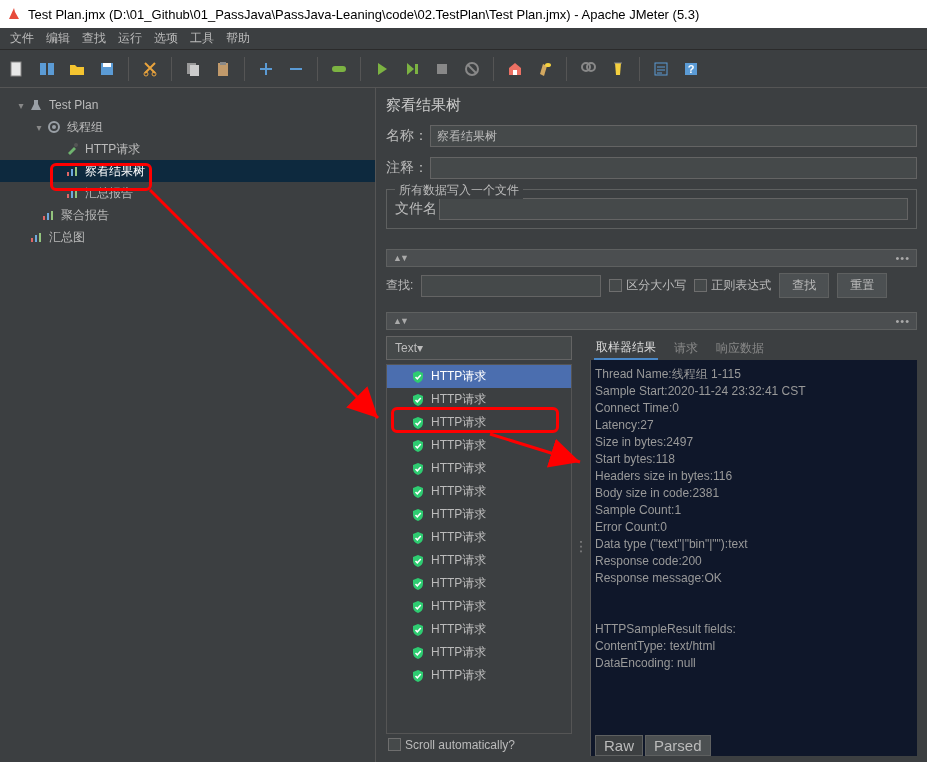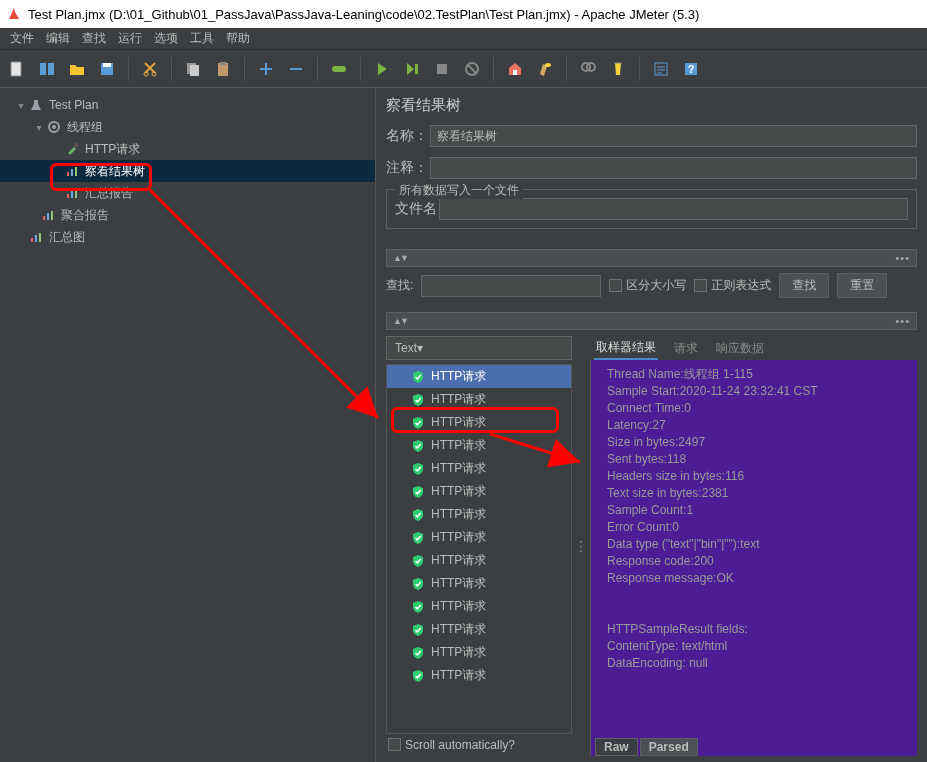--- a/index.html
+++ b/index.html
@@ -36,24 +36,24 @@
 .dropdown { background: #45494a; border: 1px solid #646464; height: 24px; display: flex; align-items: center; justify-content: flex-start; padding: 0 8px; color: #bbbbbb; margin-bottom: 4px; }
 .result-list { flex: 1; background: #3c3f41; border: 1px solid #555555; overflow-y: auto; }
 .result-item { display: flex; align-items: center; height: 23px; padding-left: 24px; color: #bbbbbb; }
 .result-item.selected { background: #4b6eaf; color: #ffffff; }
 .shield { width: 14px; height: 14px; margin-right: 6px; }
 .divider-vert { width: 6px; display: flex; align-items: center; justify-content: center; color: #888888; font-size: 14px; }
 .results-right { flex: 1; display: flex; flex-direction: column; }
 .tabs { display: flex; gap: 14px; height: 24px; align-items: center; padding-left: 4px; }
 .tab { color: #888888; font-size: 12px; padding: 2px 2px; cursor: pointer; }
 .tab.active { color: #dddddd; border-bottom: 2px solid #4a88c7; }
-.detail-box { flex: 1; background: #4c1d95; border-left: 1px solid #555555; padding: 6px 16px; position: relative; overflow: hidden; }
+.detail-box { flex: 1; background: #0f172a; border-left: 1px solid #555555; padding: 6px 4px; position: relative; overflow: hidden; }
 .detail-line { color: #999999; font-size: 12px; line-height: 17px; white-space: nowrap; }
 .raw-parsed { position: absolute; bottom: 0; left: 4px; display: flex; gap: 2px; }
-.raw-parsed span { background: #4c5052; border: 1px solid #5e6060; padding: 1px 8px; font-size: 12px; color: #bbbbbb; font-weight: bold; }
+.raw-parsed span { background: #4c5052; border: 1px solid #5e6060; padding: 1px 8px; font-size: 15px; color: #bbbbbb; }
 .scroll-auto { display: flex; align-items: flex-start; padding: 4px 2px; color: #bbbbbb; font-size: 12px; }
 .arrow-svg { position: absolute; pointer-events: none; }
 </style>
 </head>
 <body>
 
 <div class="titlebar">
   <svg class="titlebar-icon" viewBox="0 0 16 16">
       <path d="M3 13 L8 2 L9 6 L13 13 Z" fill="#e74c3c"></path>
     </svg>
@@ -432,23 +432,23 @@
           <div class="tab">响应数据</div>
         </div>
         <div class="detail-box">
           <div style="position:absolute;left:-8px;top:50%;color:#888;font-size:14px">⋮</div>
           <div id="detail-lines">
               <div class="detail-line">Thread Name:线程组 1-115</div>
               <div class="detail-line">Sample Start:2020-11-24 23:32:41 CST</div>
               <div class="detail-line">Connect Time:0</div>
               <div class="detail-line">Latency:27</div>
               <div class="detail-line">Size in bytes:2497</div>
-              <div class="detail-line">Sent bytes:118</div>
+              <div class="detail-line">Start bytes:118</div>
               <div class="detail-line">Headers size in bytes:116</div>
-              <div class="detail-line">Text size in bytes:2381</div>
+              <div class="detail-line">Body size in code:2381</div>
               <div class="detail-line">Sample Count:1</div>
               <div class="detail-line">Error Count:0</div>
               <div class="detail-line">Data type ("text"|"bin"|""):text</div>
               <div class="detail-line">Response code:200</div>
               <div class="detail-line">Response message:OK</div>
               <div class="detail-line">&nbsp;</div>
               <div class="detail-line">&nbsp;</div>
               <div class="detail-line">HTTPSampleResult fields:</div>
               <div class="detail-line">ContentType: text/html</div>
               <div class="detail-line">DataEncoding: null</div>

